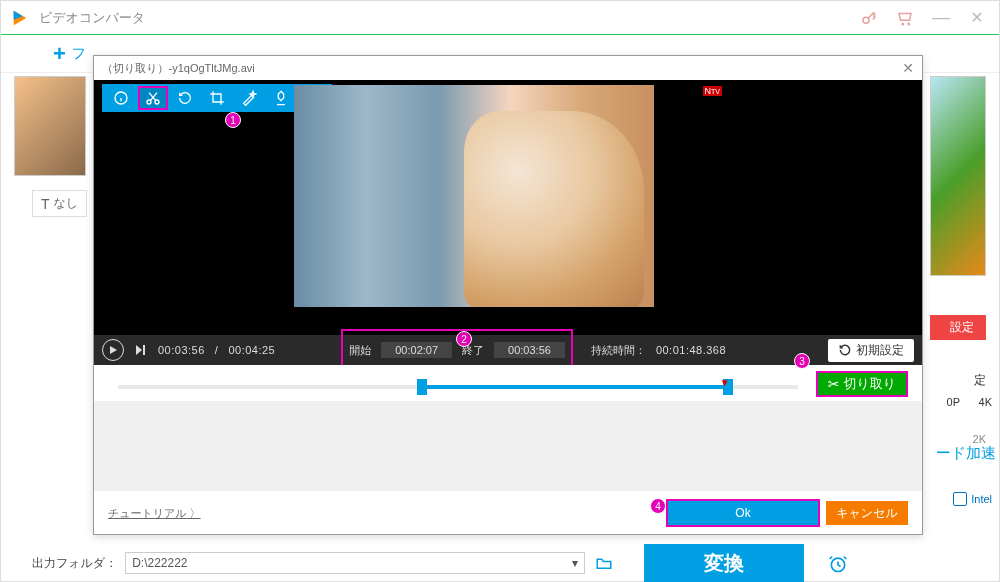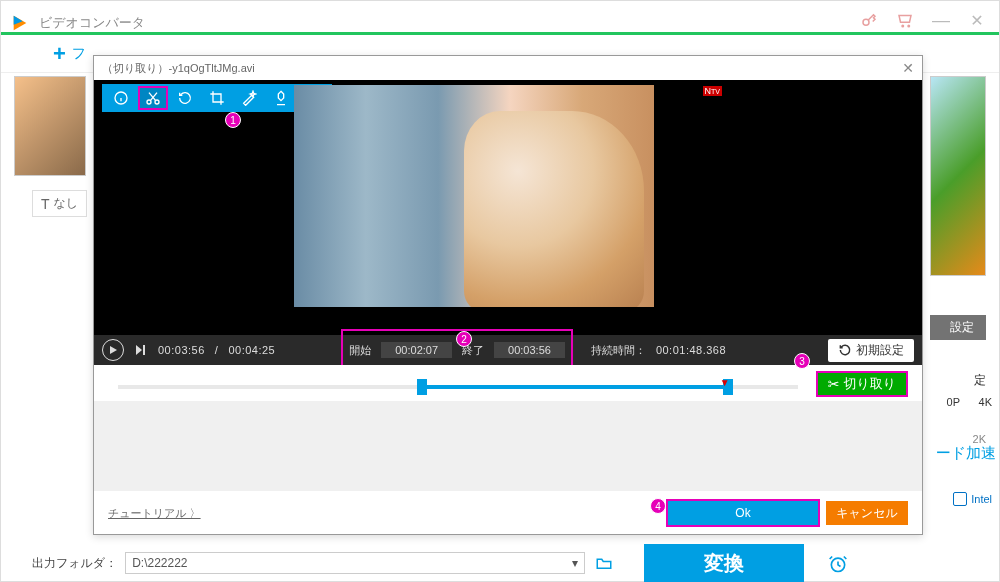--- a/index.html
+++ b/index.html
@@ -1,36 +1,36 @@
 <!DOCTYPE html>
 <html><head>
 <meta charset="utf-8">
 <style>
 * { box-sizing: border-box; margin: 0; padding: 0; font-family: "Segoe UI", "Hiragino Sans", "Meiryo", sans-serif; }
 body { background: #fff; width: 1000px; height: 582px; overflow: hidden; position: relative; }
 
 
 .main-window { width: 1000px; height: 582px; border: 1px solid #ddd; background: #fff; }
-.titlebar { height: 34px; display: flex; align-items: flex-end; padding: 0 10px; border-bottom: 3px solid #22c55e; }
+.titlebar { height: 34px; display: flex; align-items: center; padding: 0 10px; border-bottom: 1px solid #22c55e; }
 .titlebar .logo { width: 18px; height: 18px; margin-right: 10px; }
 .titlebar .title { color: #888; font-size: 13px; flex: 1; }
 .titlebar .iconbtn { width: 24px; height: 24px; display: flex; align-items: center; justify-content: center; margin-left: 12px; cursor: pointer; color: #bbb; }
 .titlebar .min { font-size: 18px; }
 .titlebar .close-main { font-size: 16px; }
 
 .topbar { height: 38px; display: flex; align-items: center; padding: 0 10px 0 52px; border-bottom: 1px solid #eee; }
 .topbar .add { color: #009fe3; font-size: 22px; font-weight: bold; margin-right: 6px; }
 .topbar .addtxt { color: #009fe3; font-size: 14px; }
 
 .body-bg { position: absolute; top: 76px; left: 14px; width: 72px; height: 100px; background: linear-gradient(135deg,#f5c08a,#8a6a4a); border: 1px solid #ccc; }
 
 .right-strip { position: absolute; top: 76px; right: 14px; width: 56px; height: 200px; background: linear-gradient(135deg,#b8e6f5,#4a9e2a,#e68a1a); border: 1px solid #ccc; }
 
 .right-label { position: absolute; top: 79px; right: 80px; color: #333; font-size: 12px; }
-.right-setbtn { position: absolute; top: 315px; right: 14px; background: #737373; color: #fff; font-size: 12px; padding: 4px 12px 4px 20px; }
+.right-setbtn { position: absolute; top: 315px; right: 14px; background: #ef4444; color: #fff; font-size: 12px; padding: 4px 12px 4px 20px; }
 .right-set2 { position: absolute; top: 372px; right: 14px; color: #333; font-size: 12px; }
 .right-2k { position: absolute; top: 433px; right: 14px; color: #888; font-size: 11px; }
 .right-4k { position: absolute; top: 396px; right: 8px; color: #333; font-size: 11px; }
 .right-op { position: absolute; top: 396px; right: 40px; color: #333; font-size: 11px; text-align: right; }
 .right-accel { position: absolute; top: 444px; right: 4px; color: #009fe3; font-size: 15px; }
 .right-intel { position: absolute; top: 492px; right: 8px; color: #0071c5; font-size: 11px; display: flex; align-items: center; gap: 4px; }
 .right-intel .chip { width: 14px; height: 14px; border: 1px solid #0071c5; border-radius: 2px; }
 
 .nashi-box { position: absolute; top: 190px; left: 32px; background: #fff; border: 1px solid #ddd; padding: 4px 8px; font-size: 12px; color: #666; display: flex; align-items: center; gap: 4px; }
 .nashi-box .ticon { font-size: 14px; }

